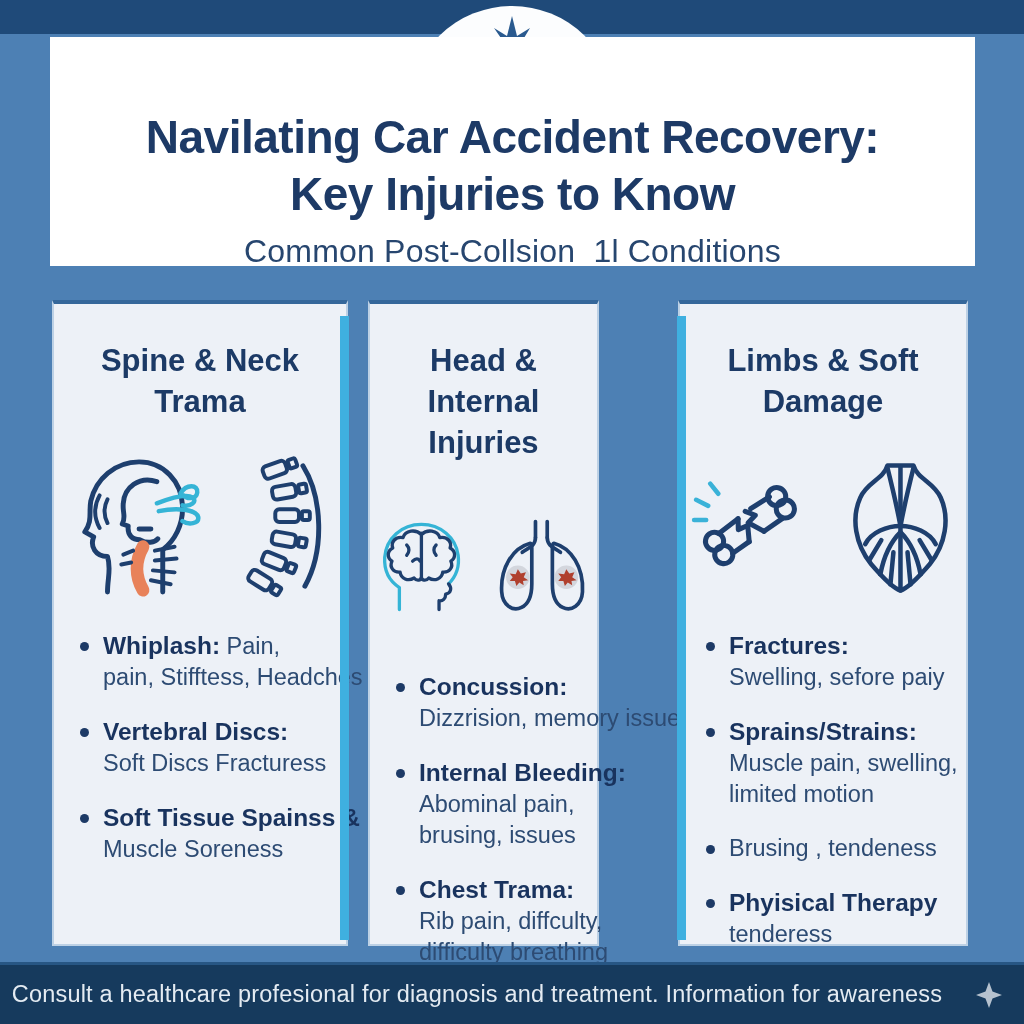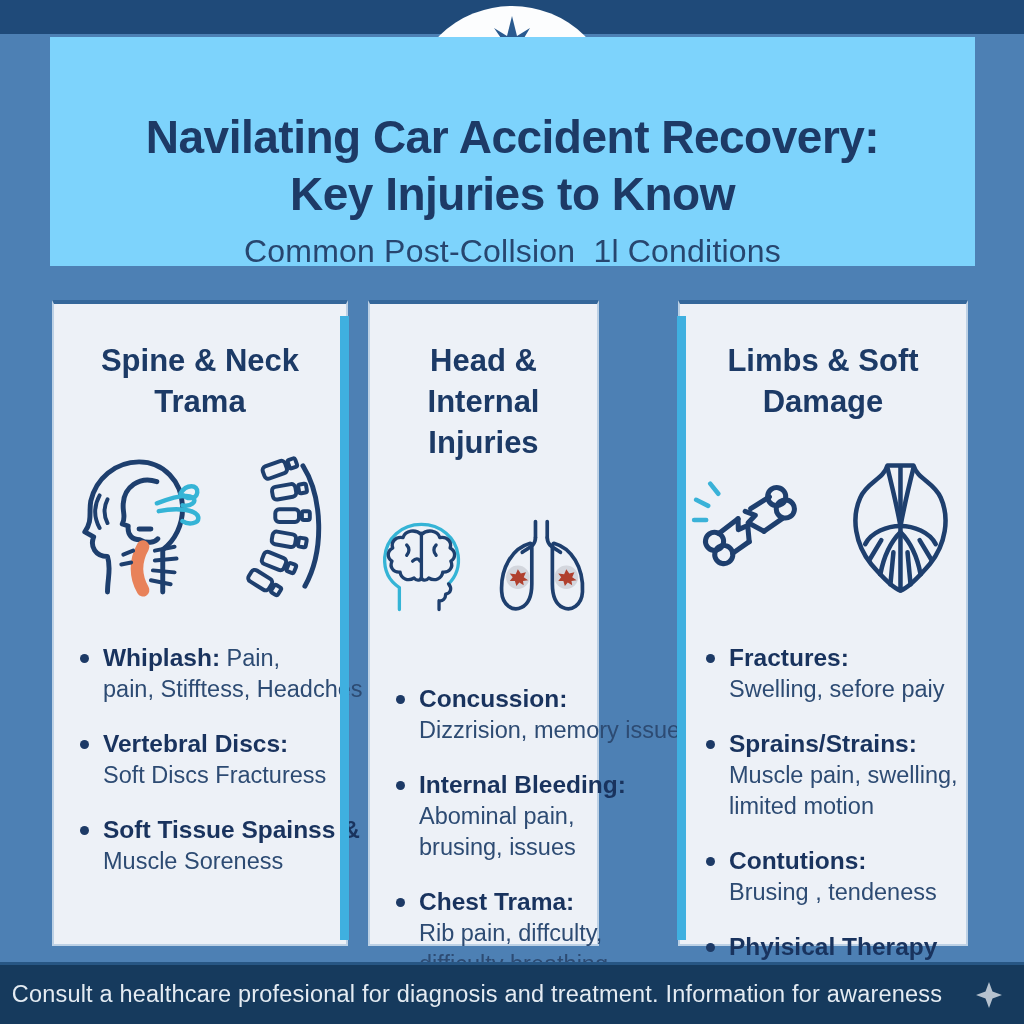--- a/index.html
+++ b/index.html
@@ -6,21 +6,21 @@
   body{
     width:1024px;height:1024px;position:relative;overflow:hidden;
     background:#4d80b4;
     font-family:"Liberation Sans", sans-serif;
     -webkit-font-smoothing:antialiased;
   }
   .top-band{position:absolute;left:0;top:0;width:1024px;height:34px;background:#1f4a79;}
   .dome{position:absolute;left:410px;top:6px;width:204px;height:200px;border-radius:50%;background:#fcfdfe;}
   .crash-icon{position:absolute;left:430px;top:16px;width:164px;height:104px;}
   .header-panel{
-    position:absolute;left:50px;top:37px;width:925px;height:229px;background:#7dd3fc;
+    position:absolute;left:50px;top:37px;width:925px;height:229px;background:#ffffff;
     text-align:center;
   }
   .title-line{
     font-size:46px;font-weight:800;color:#1d3a66;line-height:57px;letter-spacing:-.5px;
   }
   .title-line.first{margin-top:72px;}
   .subtitle{
     margin-top:10px;font-size:32px;color:#27466f;white-space:pre;letter-spacing:.2px;
   }
   .card{
@@ -34,21 +34,21 @@
   .accent{position:absolute;width:9px;background:#3fb0e0;top:12px;bottom:4px;}
   .accent.right{right:-3px;}
   .accent.left{left:-3px;}
   .card-title{
     text-align:center;padding-top:36px;font-size:31px;font-weight:800;color:#1c3a66;line-height:41px;
   }
   .icons-row{
     margin-top:30px;display:flex;justify-content:center;align-items:center;gap:14px;
   }
   .icons-row svg{height:148px;}
-  .bullets{margin-top:42px;padding:0 6px 0 26px;}
+  .bullets{margin-top:30px;padding:0 6px 0 26px;}
   .bullet{display:flex;gap:14px;margin-bottom:23px;}
   .dot{flex:0 0 9px;width:9px;height:9px;border-radius:50%;background:#1d3a66;margin-top:12px;}
   .btxt{font-size:23.5px;line-height:31px;color:#2d4b73;}
   .btxt div{white-space:nowrap;}
   .btxt strong{font-size:24.5px;color:#19335e;}
   .footer{
     position:absolute;left:0;top:962px;width:1024px;height:62px;background:#163a5d;
     border-top:3px solid #275684;box-sizing:border-box;
   }
   .footer-text{
@@ -260,21 +260,20 @@
         <span class="dot"></span>
         <div class="btxt">
           <div><strong>Sprains/Strains:</strong></div>
           <div>Muscle pain, swelling,</div>
           <div>limited motion</div>
         </div>
       </div>
       <div class="bullet">
         <span class="dot"></span>
         <div class="btxt">
-          <div><strong>Contutions:</strong></div>
           <div>Brusing , tendeness</div>
         </div>
       </div>
       <div class="bullet">
         <span class="dot"></span>
         <div class="btxt">
           <div><strong>Phyisical Therapy</strong></div>
           <div>tenderess</div>
         </div>
       </div>

